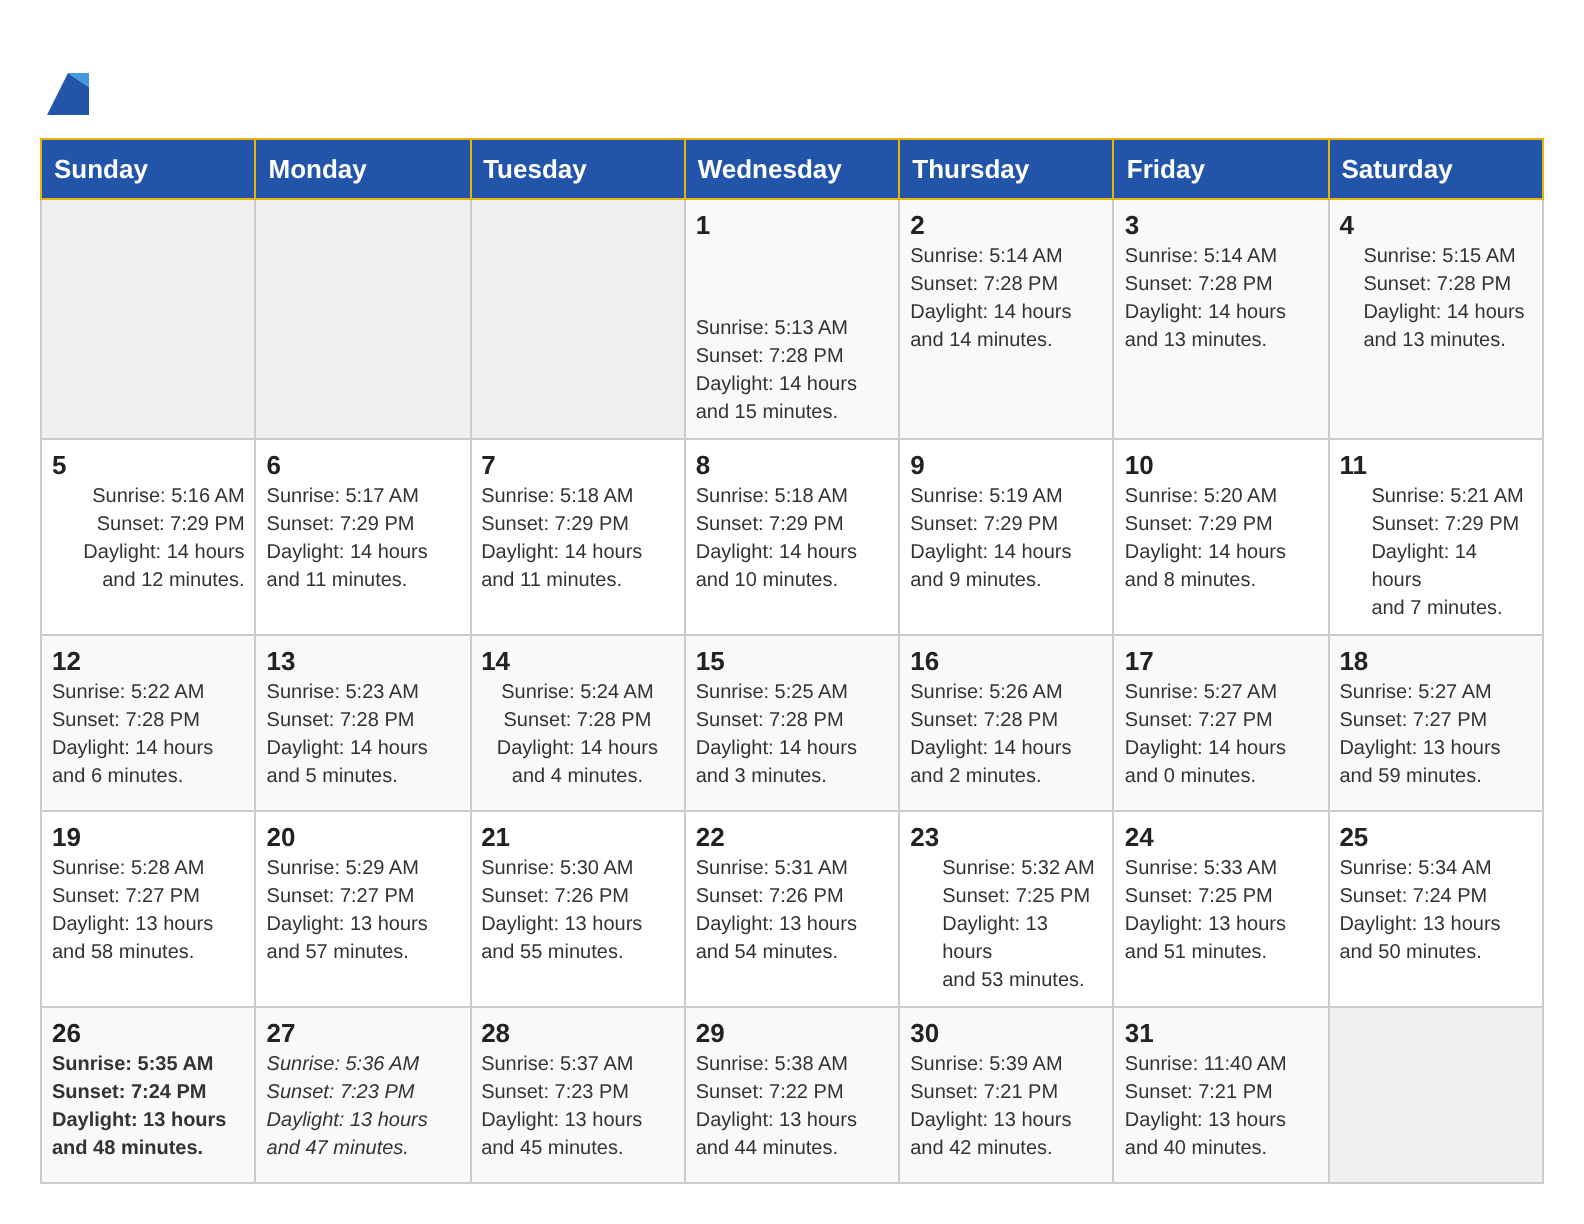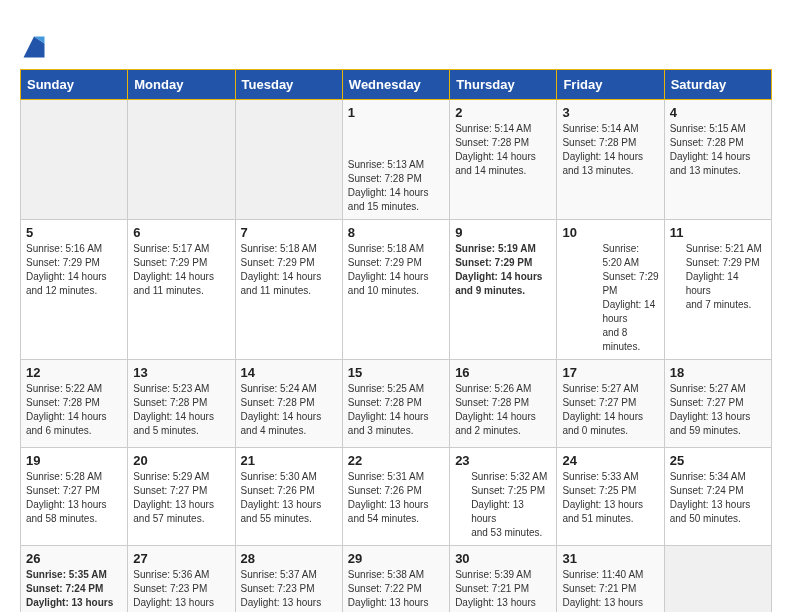--- a/index.html
+++ b/index.html
@@ -137,30 +137,30 @@
         </td>
         <td>
           <div class="day-number">3</div>
           <div class="day-info" style="white-space: pre-line;">Sunrise: 5:14 AM
 Sunset: 7:28 PM
 Daylight: 14 hours
 and 13 minutes.</div>
         </td>
         <td>
           <div class="day-number">4</div>
-          <div class="day-info" style="white-space: pre-line;">Sunrise: 5:15 AM
+          <div class="day-info" style="white-space: pre-line; margin-left: 12px;">Sunrise: 5:15 AM
 Sunset: 7:28 PM
 Daylight: 14 hours
 and 13 minutes.</div>
         </td>
       </tr>
       <tr>
         <td>
           <div class="day-number">5</div>
-          <div class="day-info" style="white-space: pre-line;">Sunrise: 5:16 AM
+          <div class="day-info" style="white-space: pre-line; text-align: right;">Sunrise: 5:16 AM
 Sunset: 7:29 PM
 Daylight: 14 hours
 and 12 minutes.</div>
         </td>
         <td>
           <div class="day-number">6</div>
           <div class="day-info" style="white-space: pre-line;">Sunrise: 5:17 AM
 Sunset: 7:29 PM
 Daylight: 14 hours
 and 11 minutes.</div>
@@ -174,28 +174,28 @@
         </td>
         <td>
           <div class="day-number">8</div>
           <div class="day-info" style="white-space: pre-line;">Sunrise: 5:18 AM
 Sunset: 7:29 PM
 Daylight: 14 hours
 and 10 minutes.</div>
         </td>
         <td>
           <div class="day-number">9</div>
-          <div class="day-info" style="white-space: pre-line; font-weight: bold;">Sunrise: 5:19 AM
+          <div class="day-info" style="white-space: pre-line;">Sunrise: 5:19 AM
 Sunset: 7:29 PM
 Daylight: 14 hours
 and 9 minutes.</div>
         </td>
         <td>
           <div class="day-number">10</div>
-          <div class="day-info" style="white-space: pre-line; margin-left: 40px;">Sunrise: 5:20 AM
+          <div class="day-info" style="white-space: pre-line;">Sunrise: 5:20 AM
 Sunset: 7:29 PM
 Daylight: 14 hours
 and 8 minutes.</div>
         </td>
         <td>
           <div class="day-number">11</div>
           <div class="day-info" style="white-space: pre-line; margin-left: 16px;">Sunrise: 5:21 AM
 Sunset: 7:29 PM
 Daylight: 14 hours
 and 7 minutes.</div>
@@ -211,21 +211,21 @@
         </td>
         <td>
           <div class="day-number">13</div>
           <div class="day-info" style="white-space: pre-line;">Sunrise: 5:23 AM
 Sunset: 7:28 PM
 Daylight: 14 hours
 and 5 minutes.</div>
         </td>
         <td>
           <div class="day-number">14</div>
-          <div class="day-info" style="white-space: pre-line;">Sunrise: 5:24 AM
+          <div class="day-info" style="white-space: pre-line; text-align: center;">Sunrise: 5:24 AM
 Sunset: 7:28 PM
 Daylight: 14 hours
 and 4 minutes.</div>
         </td>
         <td>
           <div class="day-number">15</div>
           <div class="day-info" style="white-space: pre-line;">Sunrise: 5:25 AM
 Sunset: 7:28 PM
 Daylight: 14 hours
 and 3 minutes.</div>
@@ -306,21 +306,21 @@
       <tr>
         <td>
           <div class="day-number">26</div>
           <div class="day-info" style="white-space: pre-line; font-weight: bold;">Sunrise: 5:35 AM
 Sunset: 7:24 PM
 Daylight: 13 hours
 and 48 minutes.</div>
         </td>
         <td>
           <div class="day-number">27</div>
-          <div class="day-info" style="white-space: pre-line;">Sunrise: 5:36 AM
+          <div class="day-info" style="white-space: pre-line; font-style: italic;">Sunrise: 5:36 AM
 Sunset: 7:23 PM
 Daylight: 13 hours
 and 47 minutes.</div>
         </td>
         <td>
           <div class="day-number">28</div>
           <div class="day-info" style="white-space: pre-line;">Sunrise: 5:37 AM
 Sunset: 7:23 PM
 Daylight: 13 hours
 and 45 minutes.</div>

